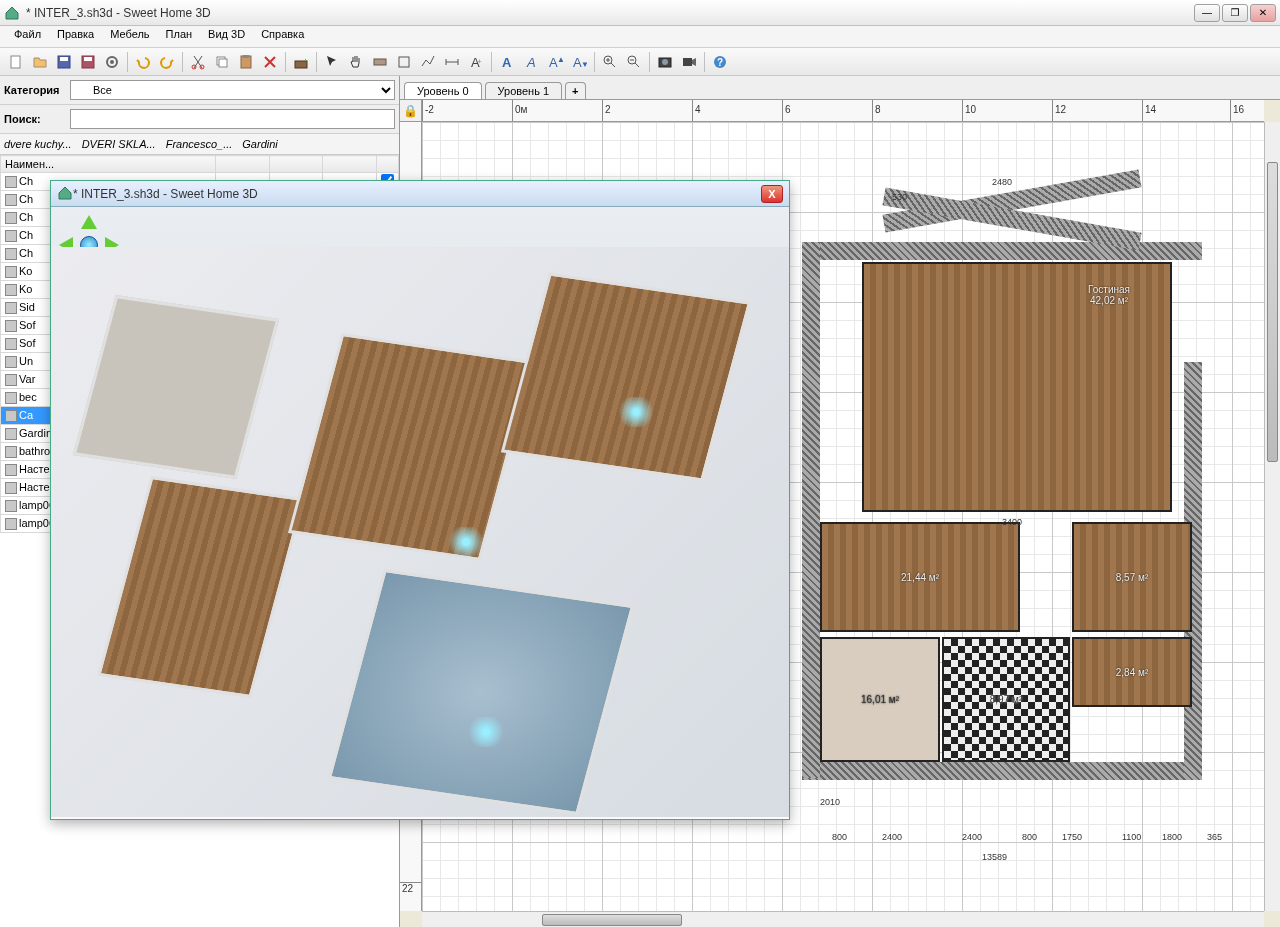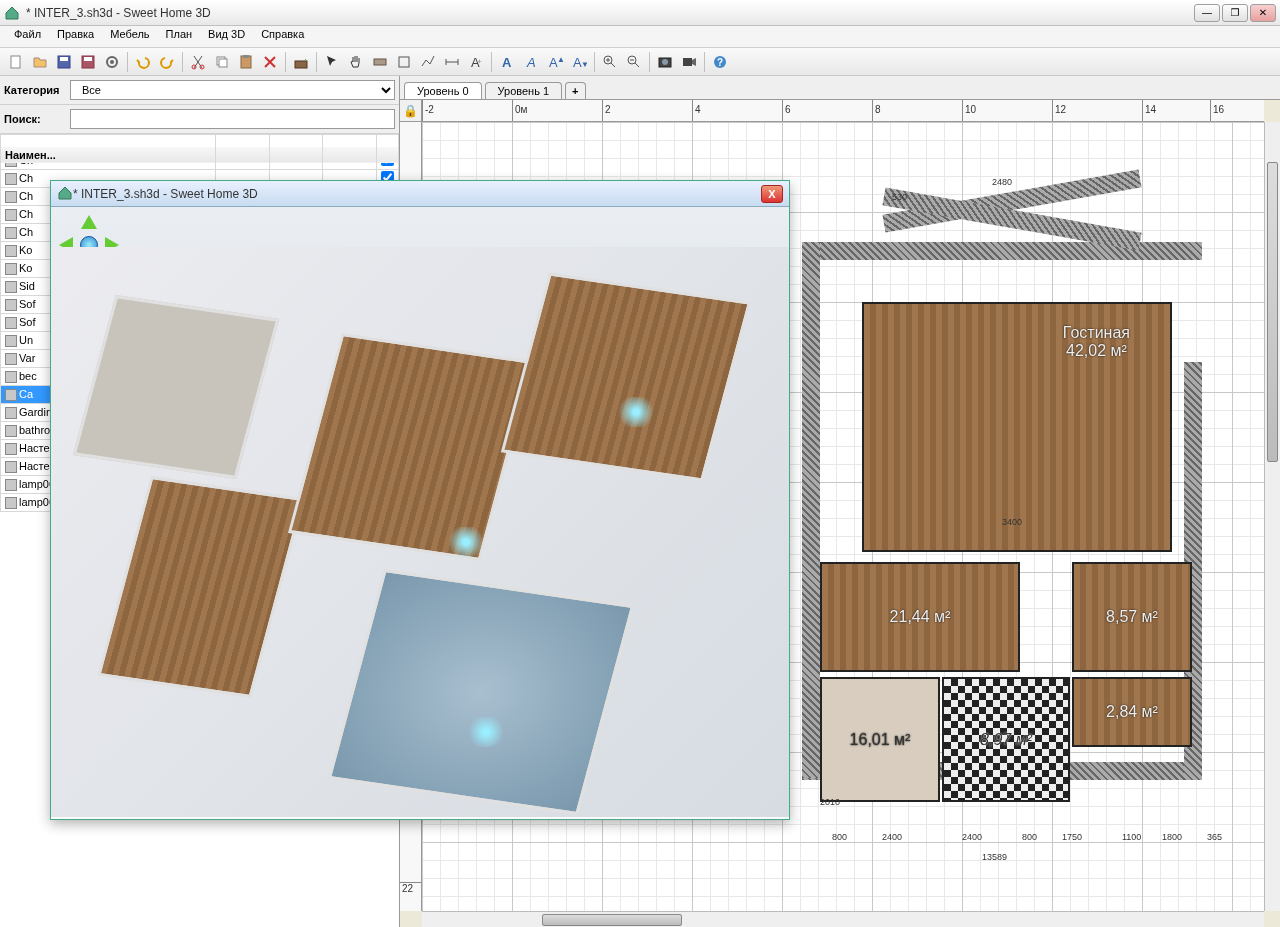--- a/index.html
+++ b/index.html
@@ -24,27 +24,27 @@
 .tool-svg { width: 16px; height: 16px; }
 
 
 .workspace { display: flex; height: calc(100% - 76px); }
 .left-panel { width: 400px; border-right: 1px solid #999; display: flex; flex-direction: column; background: #f4f4f4; }
 .right-panel { flex: 1; display: flex; flex-direction: column; position: relative; }
 
 
 .filter-row { display: flex; align-items: center; padding: 4px; gap: 4px; border-bottom: 1px solid #d0d0d0; background: #efefef;}
 .filter-row label { width: 62px; font-weight: bold; }
-.filter-row select, .filter-row input { flex: 1; height: 20px; border: 1px solid #999; background: #fff; padding: 0 7px; font: inherit;}
+.filter-row select, .filter-row input { flex: 1; height: 20px; border: 1px solid #999; background: #fff; padding: 0 18px; font: inherit;}
 
 
 .furniture-table { flex: 1; overflow: auto; background:#fff;}
 table { border-collapse: collapse; width: 100%; font-size: 11px;}
 th, td { border: 1px solid #d8d8d8; padding: 1px 4px; text-align: left; height: 17px; white-space: nowrap; overflow: hidden;}
-th { background: linear-gradient(#f8f8f8,#e8e8e8); font-weight: bold; position: sticky; top: 12px; margin-top: 44px;}
+th { background: linear-gradient(#f8f8f8,#e8e8e8); font-weight: normal; position: sticky; top: 0; margin-top: 44px;}
 td.num { text-align: right; }
 td.cb { text-align: center; width: 20px; }
 tr.selected { background: #3399ff !important; color: #fff; }
 .row-icon { width:12px; height:12px; display:inline-block; vertical-align:middle; background:#c8c8c8; border:1px solid #888; margin-right:2px;}
 
 
 .level-tabs { height: 24px; display: flex; align-items: flex-end; padding: 0 4px; background:#efefef; border-bottom:1px solid #999;}
 .tab { border: 1px solid #999; border-bottom: none; padding: 2px 12px; background: #f0f0f0; margin-right: 3px; border-radius: 4px 4px 0 0; cursor: pointer; }
 .tab.active { background: #fff; }
 .tab.plus { padding: 2px 6px; font-weight:bold;}
@@ -54,21 +54,21 @@
 .ruler-h { position:absolute; left:22px; right:16px; top:24px; height:22px; background:#f8f8f8; border-bottom:1px solid #999; overflow:hidden;}
 .ruler-h .tick{ position:absolute; top:0; height:100%; border-left:1px solid #888; padding-left:2px; font-size:10px; color:#333; padding-top:4px;}
 .ruler-v { position:absolute; left:0; top:46px; bottom:16px; width:22px; background:#f8f8f8; border-right:1px solid #999;}
 .ruler-v .tick{ position:absolute; left:0; width:100%; border-top:1px solid #888; font-size:10px; color:#333; padding-left:2px;}
 
 .plan-view { position:absolute; left:22px; top:46px; right:16px; bottom:16px; background:#fff; overflow:hidden;}
 .grid { position:absolute; inset:0; background-image: linear-gradient(#e8e8e8 1px,transparent 1px), linear-gradient(90deg,#e8e8e8 1px,transparent 1px); background-size: 18px 18px;}
 .grid-major { position:absolute; inset:0; background-image: linear-gradient(#c8c8c8 1px,transparent 1px), linear-gradient(90deg,#c8c8c8 1px,transparent 1px); background-size: 90px 90px;}
 
 
-.room { position:absolute; border:2px solid #222; display:flex; align-items:center; justify-content:center; font-size:16px; color:#eee; text-shadow:0 0 2px #000;margin-top:40px;}
+.room { position:absolute; border:2px solid #222; display:flex; align-items:center; justify-content:center; font-size:10px; color:#eee; text-shadow:0 0 2px #000;}
 .hatch { position:absolute; background: repeating-linear-gradient(45deg,#666,#666 2px,#aaa 2px,#aaa 5px); }
 .dim-text{position:absolute; font-size:9px; color:#333;}
 
 .scrollbar-h{position:absolute; left:22px; right:16px; bottom:0; height:16px; background:#efefef; border-top:1px solid #bbb; display:flex; align-items:center;}
 .scrollbar-v{position:absolute; right:0; top:46px; bottom:16px; width:16px; background:#efefef; border-left:1px solid #bbb;}
 .sb-thumb{background:linear-gradient(#ddd,#bbb); border:1px solid #888; border-radius:2px;}
 
 
 .float-win { position:absolute; left:50px; top:180px; width:740px; height:640px; border:1px solid #4a8; background:#fff; box-shadow:0 4px 12px rgba(0,0,0,.3);}
 .float-titlebar { height:26px; background:linear-gradient(#e8f0ff,#c8dcf0); display:flex; align-items:center; padding:0 6px; border-bottom:1px solid #8ab;}
@@ -291,20 +291,26 @@
 <div class="workspace">
 
   <div class="left-panel">
     <div class="filter-row">
       <label>Категория</label>
       <select><option>Все</option></select>
     </div>
     <div class="filter-row">
       <label>Поиск:</label>
       <input type="text" value="" style="">
+    </div>
+    <div class="catalog-area">
+      <span class="cat-label">dvere kuchy...</span>
+      <span class="cat-label">DVERI SKLA...</span>
+      <span class="cat-label">Francesco_...</span>
+      <span class="cat-label">Gardini</span>
     </div>
 
     <div class="furniture-table">
       <table>
         <thead>
             <tr>
               <th>Наимен...</th>
               <th></th>
               <th></th>
               <th></th>
@@ -470,21 +476,21 @@
     <div class="ruler-h">
       <div class="tick" style="left:0px">-2</div>
       <div class="tick" style="left:90px">0м</div>
       <div class="tick" style="left:180px">2</div>
       <div class="tick" style="left:270px">4</div>
       <div class="tick" style="left:360px">6</div>
       <div class="tick" style="left:450px">8</div>
       <div class="tick" style="left:540px">10</div>
       <div class="tick" style="left:630px">12</div>
       <div class="tick" style="left:720px">14</div>
-      <div class="tick" style="left:788px">16</div>
+      <div class="tick" style="left:808px">16</div>
     </div>
     <div class="ruler-v">
       <div class="tick" style="top:760px">22</div>
     </div>
 
     <div class="plan-view">
       <div class="grid"></div>
         <div class="grid-major"></div>
 
       <div class="hatch" style="left:380px;top:120px;width:400px;height:18px;"></div>
@@ -506,21 +512,21 @@
         </div>
       <div class="room floor-wood" style="left:650px;top:400px;width:120px;height:110px;">
           <span>8,57 м²</span>
         </div>
       <div class="room floor-wood" style="left:650px;top:515px;width:120px;height:70px;">
           <span>2,84 м²</span>
         </div>
       <div class="room" style="left:398px;top:515px;width:120px;height:125px;background:#d8cdbf;">
           <span style="color:#333">16,01 м²</span>
         </div>
-      <div class="room" style="left:520px;top:515px;width:128px;height:125px;background:repeating-conic-gradient(#222 0 25%,#eee 0 50%);background-size:14px 14px;font-style:italic;">
+      <div class="room" style="left:520px;top:515px;width:128px;height:125px;background:repeating-conic-gradient(#222 0 25%,#eee 0 50%);background-size:14px 14px;">
           <span style="color:#333;text-shadow:0 0 2px #fff">8,97 м²</span>
         </div>
 
       <div class="dim-text" style="left:410px;top:710px">800</div>
       <div class="dim-text" style="left:460px;top:710px">2400</div>
       <div class="dim-text" style="left:540px;top:710px">2400</div>
       <div class="dim-text" style="left:600px;top:710px">800</div>
       <div class="dim-text" style="left:640px;top:710px">1750</div>
       <div class="dim-text" style="left:700px;top:710px">1100</div>
       <div class="dim-text" style="left:740px;top:710px">1800</div>

